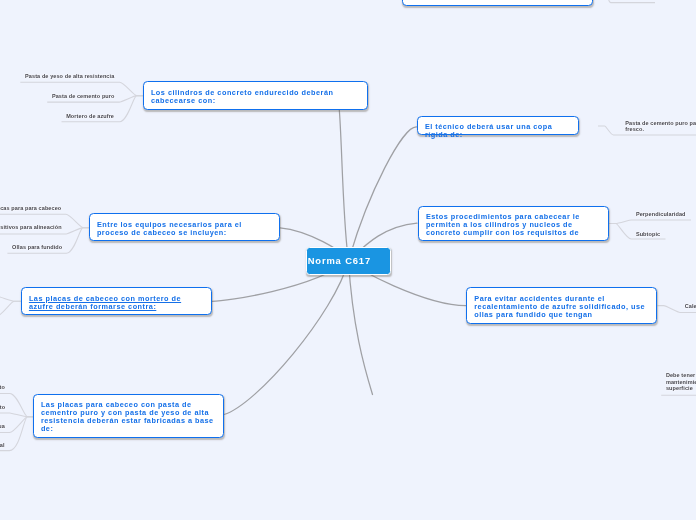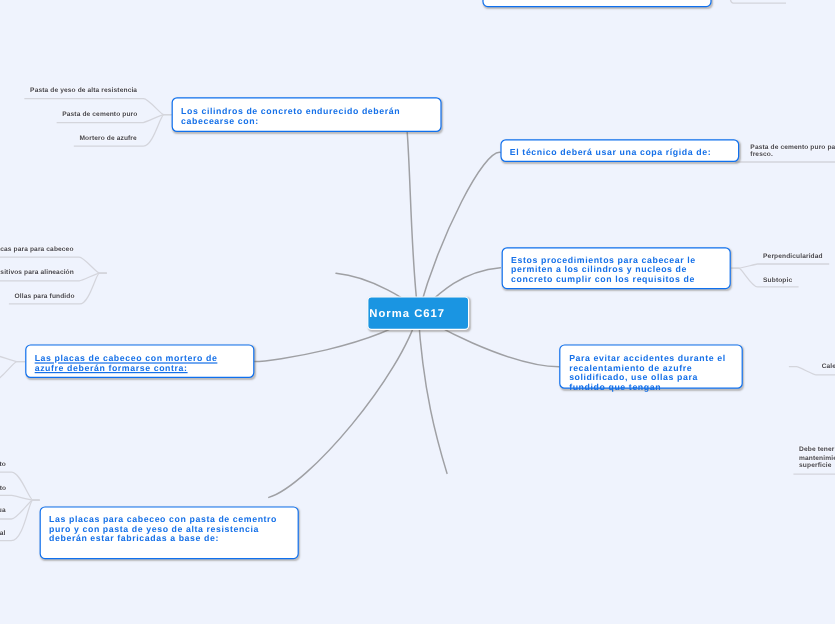--- a/index.html
+++ b/index.html
@@ -58,33 +58,36 @@
       <path d="M740.0,395.2 L661.2,395.2"></path>
     </g>
   </svg>
 
   <div class="node" style="left:402px;top:-25.5px;width:191px;height:31.4px;">
     <span></span>
   </div>
   <div class="node" style="left:143px;top:81px;width:225px;height:29.1px;">
     <span>Los cilindros de concreto endurecido deberán cabecearse con:</span>
   </div>
+  <div class="node" style="left:89px;top:213.1px;width:191px;height:28.1px;">
+    <span>Entre los equipos necesarios para el proceso de cabeceo se incluyen:</span>
+  </div>
   <div class="node" style="left:21px;top:287.1px;width:191px;height:28.4px;text-decoration:underline;">
     <span>Las placas de cabeceo con mortero de azufre deberán formarse contra:</span>
   </div>
-  <div class="node" style="left:33px;top:393.8px;width:216px;height:44.7px;margin-top:28px;">
+  <div class="node" style="left:33px;top:393.8px;width:191px;height:44.7px;">
     <span>Las placas para cabeceo con pasta de cementro puro y con pasta de yeso de alta resistencia deberán estar fabricadas a base de:</span>
   </div>
-  <div class="node" style="left:417px;top:115.9px;width:199px;height:19.6px;padding:6.0px 2px 2.6px 6.9px;">
+  <div class="node" style="left:417px;top:115.9px;width:162px;height:19.6px;padding:6.0px 2px 2.6px 6.9px;">
     <span>El técnico deberá usar una copa rígida de:</span>
   </div>
   <div class="node" style="left:418px;top:205.6px;width:191px;height:35.7px;">
     <span>Estos procedimientos para cabecear le permiten a los cilindros y nucleos de concreto cumplir con los requisitos de</span>
   </div>
-  <div class="node" style="left:466.4px;top:287.4px;width:153px;height:36.9px;">
+  <div class="node" style="left:466.4px;top:287.4px;width:191px;height:36.9px;">
     <span>Para evitar accidentes durante el recalentamiento de azufre solidificado, use ollas para fundido que tengan</span>
   </div>
   <div class="sub" style="left:617px;top:-9.5px;white-space:nowrap;">
     <span></span>
   </div>
   <div class="sub" style="left:25.1px;top:73.2px;white-space:nowrap;">
     <span>Pasta de yeso de alta resistencia</span>
   </div>
   <div class="sub" style="left:51.9px;top:93.1px;white-space:nowrap;">
     <span>Pasta de cemento puro</span>

